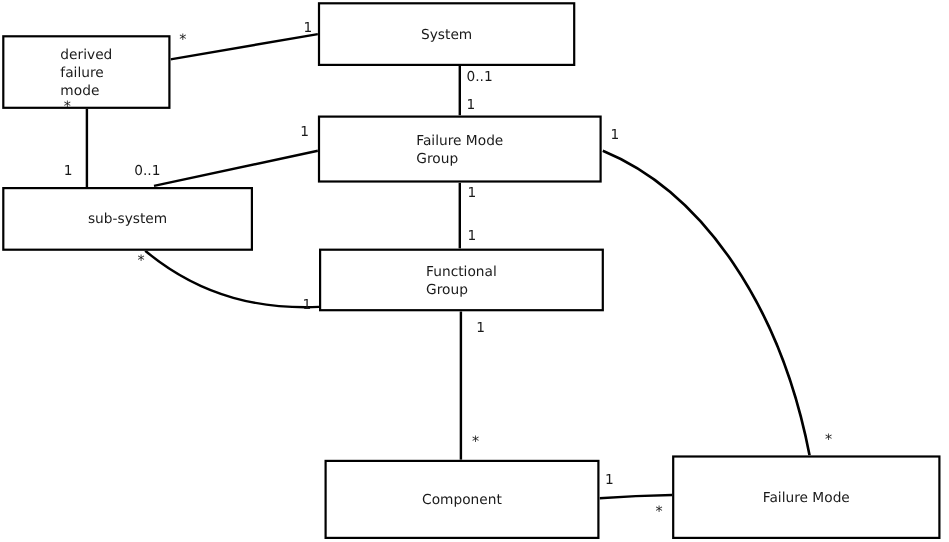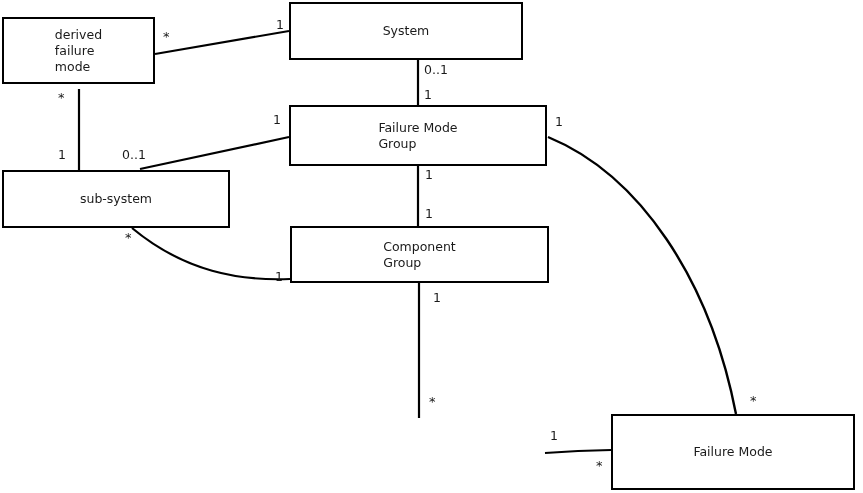--- a/index.html
+++ b/index.html
@@ -72,44 +72,47 @@
 
     <path d="M 132,228 C 185,272 240,281 290,279" fill="none" stroke="#000000" stroke-width="2.2"></path>
 
     <line x1="419" y1="283" x2="419" y2="418" stroke="#000000" stroke-width="2.2"></line>
 
     <path d="M 545,453 L 578,451 L 611,450" fill="none" stroke="#000000" stroke-width="2.2"></path>
 
     <path d="M 548,137 C 640,175 710,280 736,414" fill="none" stroke="#000000" stroke-width="2.4"></path>
   </svg>
 
-  <div class="uml-box" style="left:2px; top:17px; width:153px; height:67px;">
+  <div class="uml-box" style="left:2px; top:32px; width:153px; height:67px;">
     <span class="uml-box-label">derived
 failure
 mode</span>
   </div>
 
   <div class="uml-box" style="left:289px; top:2px; width:234px; height:58px;">
     <span class="uml-box-label">System</span>
   </div>
 
   <div class="uml-box" style="left:289px; top:105px; width:258px; height:61px;">
     <span class="uml-box-label">Failure Mode
 Group</span>
   </div>
 
   <div class="uml-box" style="left:2px; top:170px; width:228px; height:58px;">
     <span class="uml-box-label">sub-system</span>
   </div>
 
   <div class="uml-box" style="left:290px; top:226px; width:259px; height:57px;">
-    <span class="uml-box-label">Component
+    <span class="uml-box-label">Functional
 Group</span>
   </div>
 
+  <div class="uml-box" style="left:295px; top:418px; width:250px; height:72px;">
+    <span class="uml-box-label">Component</span>
+  </div>
 
   <div class="uml-box" style="left:611px; top:414px; width:244px; height:76px;">
     <span class="uml-box-label">Failure Mode</span>
   </div>
 
   <span class="mult-label mult-star" style="left:163px; top:30px;">*</span>
   <span class="mult-label" style="left:276px; top:18px;">1</span>
   <span class="mult-label" style="left:424px; top:63px;">0..1</span>
   <span class="mult-label" style="left:424px; top:88px;">1</span>
   <span class="mult-label mult-star" style="left:58px; top:91px;">*</span>

